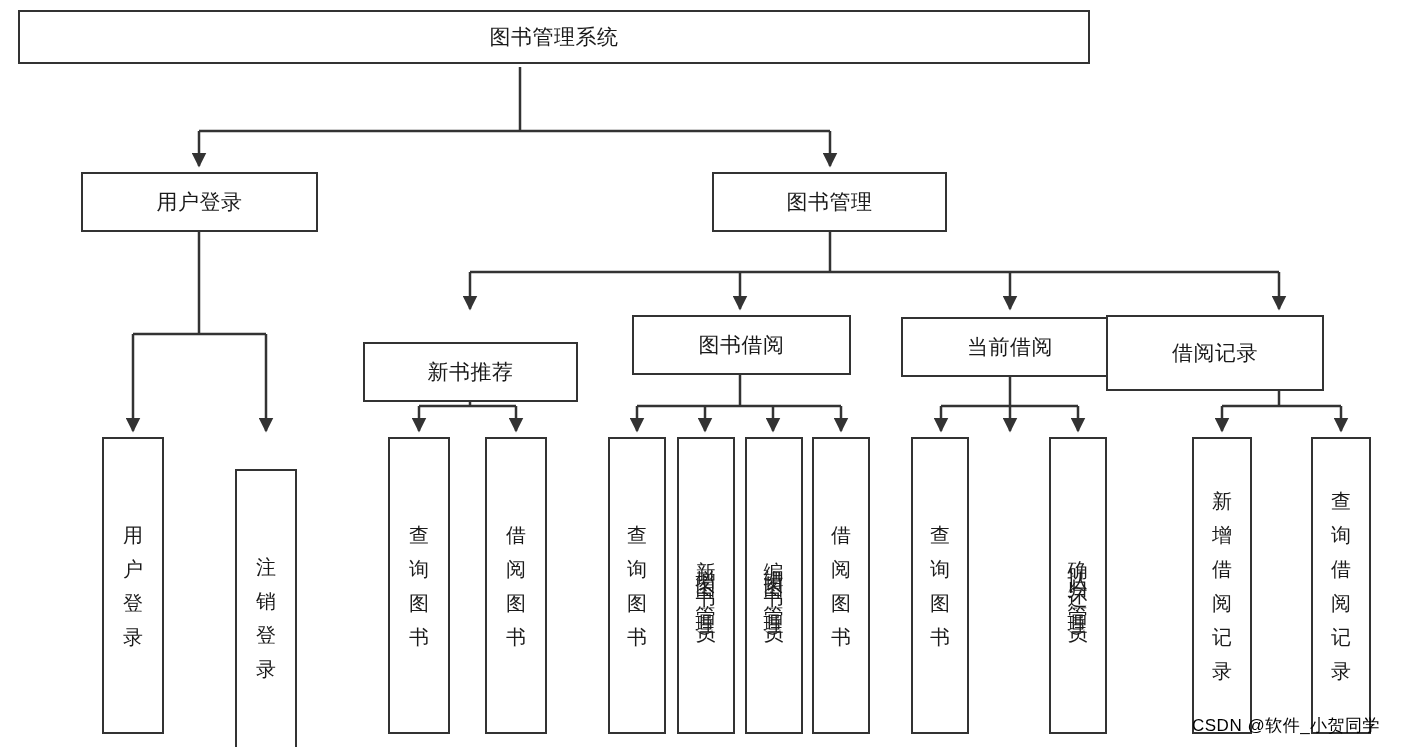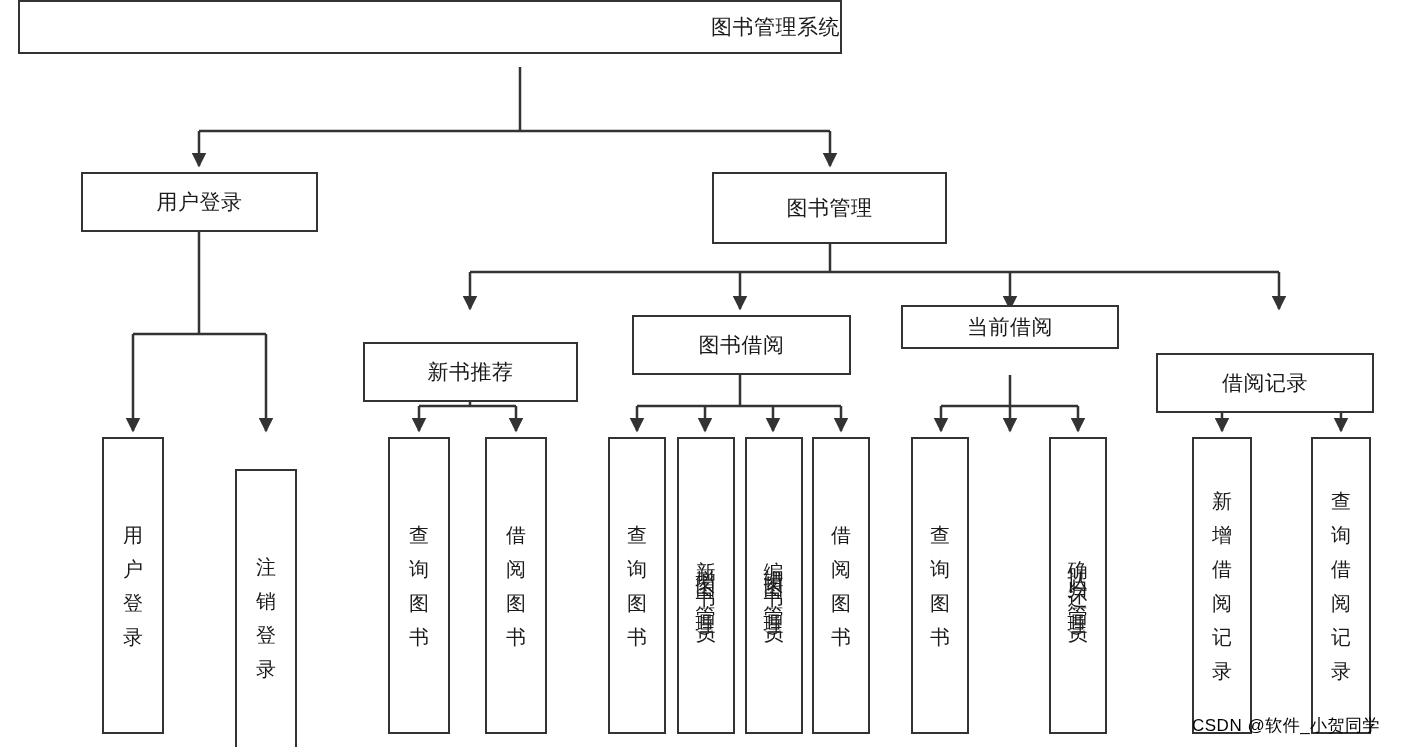--- a/index.html
+++ b/index.html
@@ -129,41 +129,41 @@
       <path d="M 1010 406 L 1010 431" marker-end="url(#arrow)"></path>
       <path d="M 1078 406 L 1078 431" marker-end="url(#arrow)"></path>
 
       <path d="M 1279 375 L 1279 406"></path>
       <path d="M 1222 406 L 1341 406"></path>
       <path d="M 1222 406 L 1222 431" marker-end="url(#arrow)"></path>
       <path d="M 1341 406 L 1341 431" marker-end="url(#arrow)"></path>
     </g>
   </svg>
 
-  <div class="node node-h" style="left:18px; top:0; width:824px; height:54px;justify-content:flex-end;">
+  <div class="node node-h" style="left:18px; top:10px; width:1072px; height:54px;">
     <span class="node-label">图书管理系统</span>
   </div>
 
   <div class="node node-h" style="left:81px; top:172px; width:237px; height:60px;">
     <span class="node-label">用户登录</span>
   </div>
-  <div class="node node-h" style="left:712px; top:172px; width:235px; height:72px;">
+  <div class="node node-h" style="left:712px; top:172px; width:235px; height:60px;">
     <span class="node-label">图书管理</span>
   </div>
 
   <div class="node node-h" style="left:363px; top:315px; width:215px; height:60px;margin-top:27px;">
     <span class="node-label">新书推荐</span>
   </div>
   <div class="node node-h" style="left:632px; top:315px; width:219px; height:60px;">
     <span class="node-label">图书借阅</span>
   </div>
-  <div class="node node-h" style="left:901px; top:305px; width:218px; height:44px;">
+  <div class="node node-h" style="left:901px; top:317px; width:218px; height:60px;">
     <span class="node-label">当前借阅</span>
   </div>
-  <div class="node node-h" style="left:1156px; top:315px; width:218px; height:60px;margin-top:38px;">
+  <div class="node node-h" style="left:1106px; top:315px; width:218px; height:76px;">
     <span class="node-label">借阅记录</span>
   </div>
 
   <div class="node node-v" style="left:102px; top:437px; width:62px; height:297px;">
     <span class="node-label">用户登录</span>
   </div>
   <div class="node node-v" style="left:235px; top:437px; width:62px; height:297px;margin-top:32px;">
     <span class="node-label">注销登录</span>
   </div>
 

